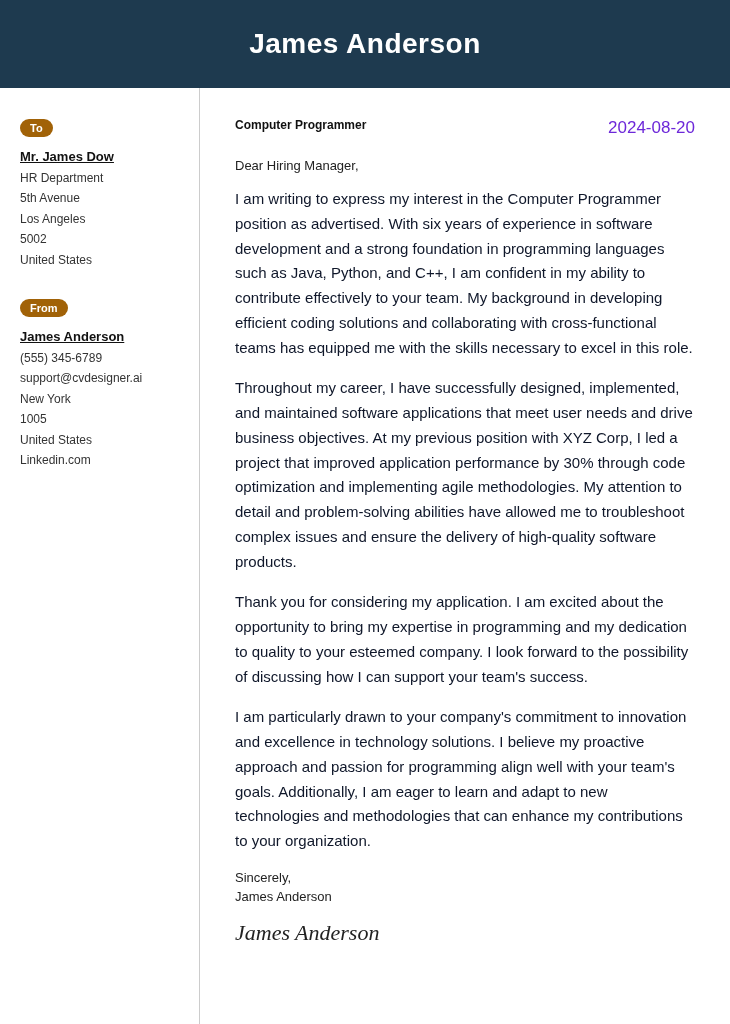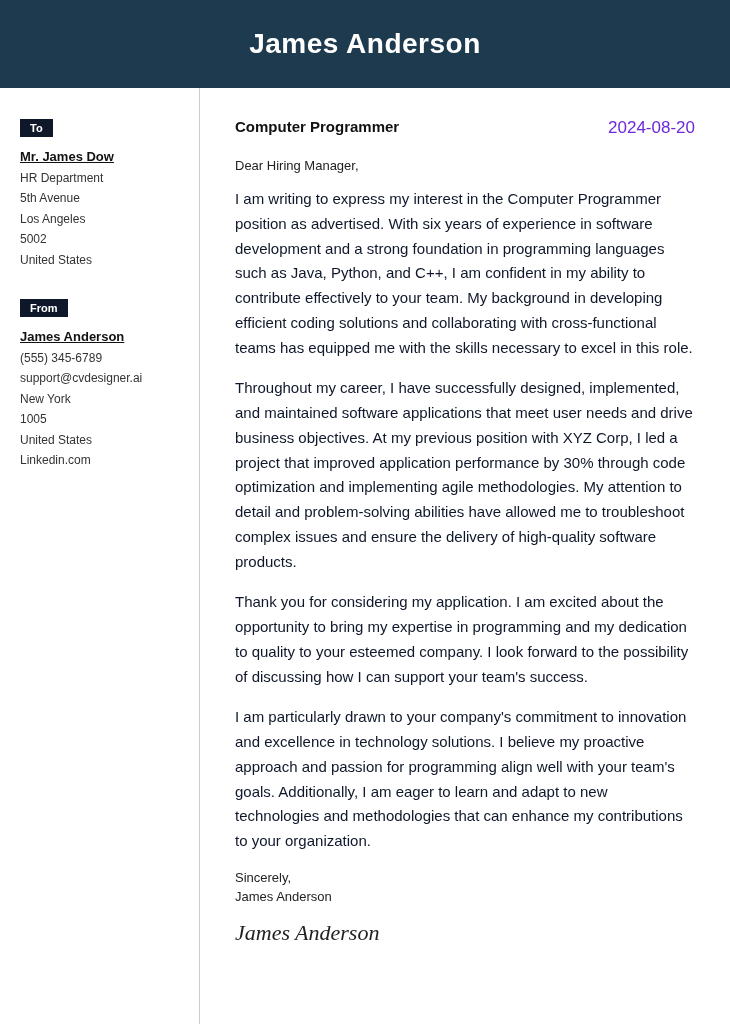--- a/index.html
+++ b/index.html
@@ -44,26 +44,26 @@
     
     .sidebar {
       width: 200px;
       min-width: 200px;
       padding: 30px 20px;
       border-right: 1px solid #cccccc;
     }
 
     .badge {
       display: inline-block;
-      background: #0f172a;
+      background: #a16207;
       color: #ffffff;
       font-size: 11px;
       font-weight: bold;
       padding: 3px 10px;
-      border-radius: 0;
+      border-radius: 9px;
       margin-bottom: 12px;
     }
 
     .to-section {
       margin-bottom: 28px;
     }
 
     .from-section {
     }
 
@@ -89,21 +89,21 @@
 
     .letter-header {
       display: flex;
       justify-content: space-between;
       align-items: flex-start;
       margin-bottom: 20px;
     }
 
     .job-title {
       font-weight: bold;
-      font-size: 15px;
+      font-size: 12px;
       color: #111;
     }
 
     .date {
       font-size: 17px;
       color: #6d28d9;
     }
 
     .greeting {
       font-size: 13px;

